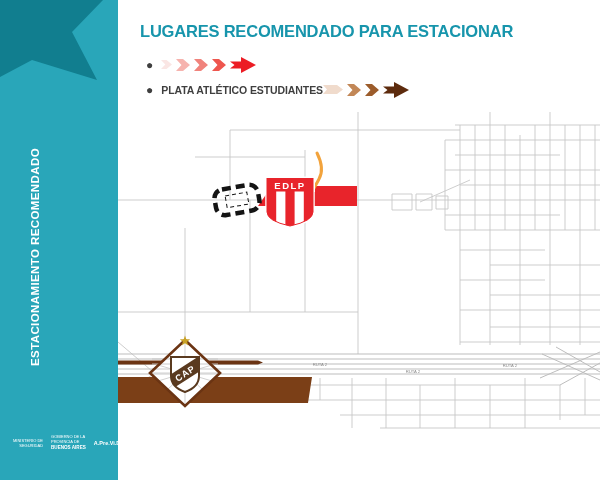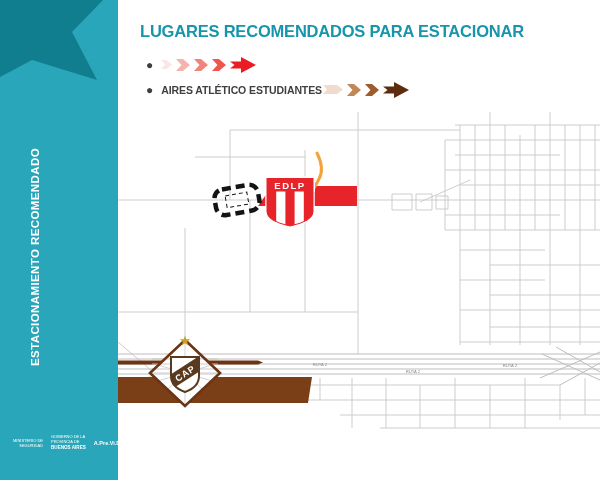--- a/index.html
+++ b/index.html
@@ -142,21 +142,21 @@
       <text x="185" y="376.5" text-anchor="middle" font-size="9" font-weight="bold" font-family="Liberation Sans, sans-serif" fill="#ffffff" letter-spacing="1" transform="rotate(-33 185 373)">CAP</text>
     </g>
 
     <g font-family="Liberation Sans, sans-serif" font-size="4.2" fill="#8A8A8A" text-anchor="middle">
       <text x="320" y="366">RUTA 2</text>
       <text x="413" y="373">RUTA 2</text>
       <text x="510" y="367">RUTA 2</text>
     </g>
   </svg>
 
-  <div class="title">LUGARES RECOMENDADOS PARA ESTACIONAR</div>
+  <div class="title">LUGARES RECOMENDADO PARA ESTACIONAR</div>
 
   <div class="legend">
     <div class="lrow">
       <span class="bullet">●</span>
       <span class="arrows">
         <svg width="11" height="9" viewBox="0 0 11 9">
           <polygon points="0,0 5.5,0 11,4.5 5.5,9 0,9 4.3,4.5" fill="#FAE6E4"></polygon>
           </svg>
         <svg width="14" height="12" viewBox="0 0 14 12">
           <polygon points="0,0 7,0 14,6 7,12 0,12 5.5,6" fill="#F6B3AE"></polygon>
@@ -167,21 +167,21 @@
         <svg width="14" height="12" viewBox="0 0 14 12">
           <polygon points="0,0 7,0 14,6 7,12 0,12 5.5,6" fill="#EE564E"></polygon>
           </svg>
         <svg width="26" height="16" viewBox="0 0 26 16">
           <polygon points="0,4.5 11,4.5 11,0 26,8 11,16 11,11.5 0,11.5 4.5,8" fill="#EC1C24"></polygon>
           </svg>
       </span>
     </div>
     <div class="lrow">
       <span class="bullet">●</span>
-      <span class="llabel">AIRES ATLÉTICO ESTUDIANTES</span>
+      <span class="llabel">PLATA ATLÉTICO ESTUDIANTES</span>
       <span class="arrows">
         <svg width="20" height="9" viewBox="0 0 20 9">
           <polygon points="0,0 14,0 20,4.5 14,9 0,9 4,4.5" fill="#F0DBCC"></polygon>
           </svg>
         <svg width="14" height="12" viewBox="0 0 14 12">
           <polygon points="0,0 7,0 14,6 7,12 0,12 5.5,6" fill="#C28757"></polygon>
           </svg>
         <svg width="14" height="12" viewBox="0 0 14 12">
           <polygon points="0,0 7,0 14,6 7,12 0,12 5.5,6" fill="#9C5C2B"></polygon>
           </svg>

